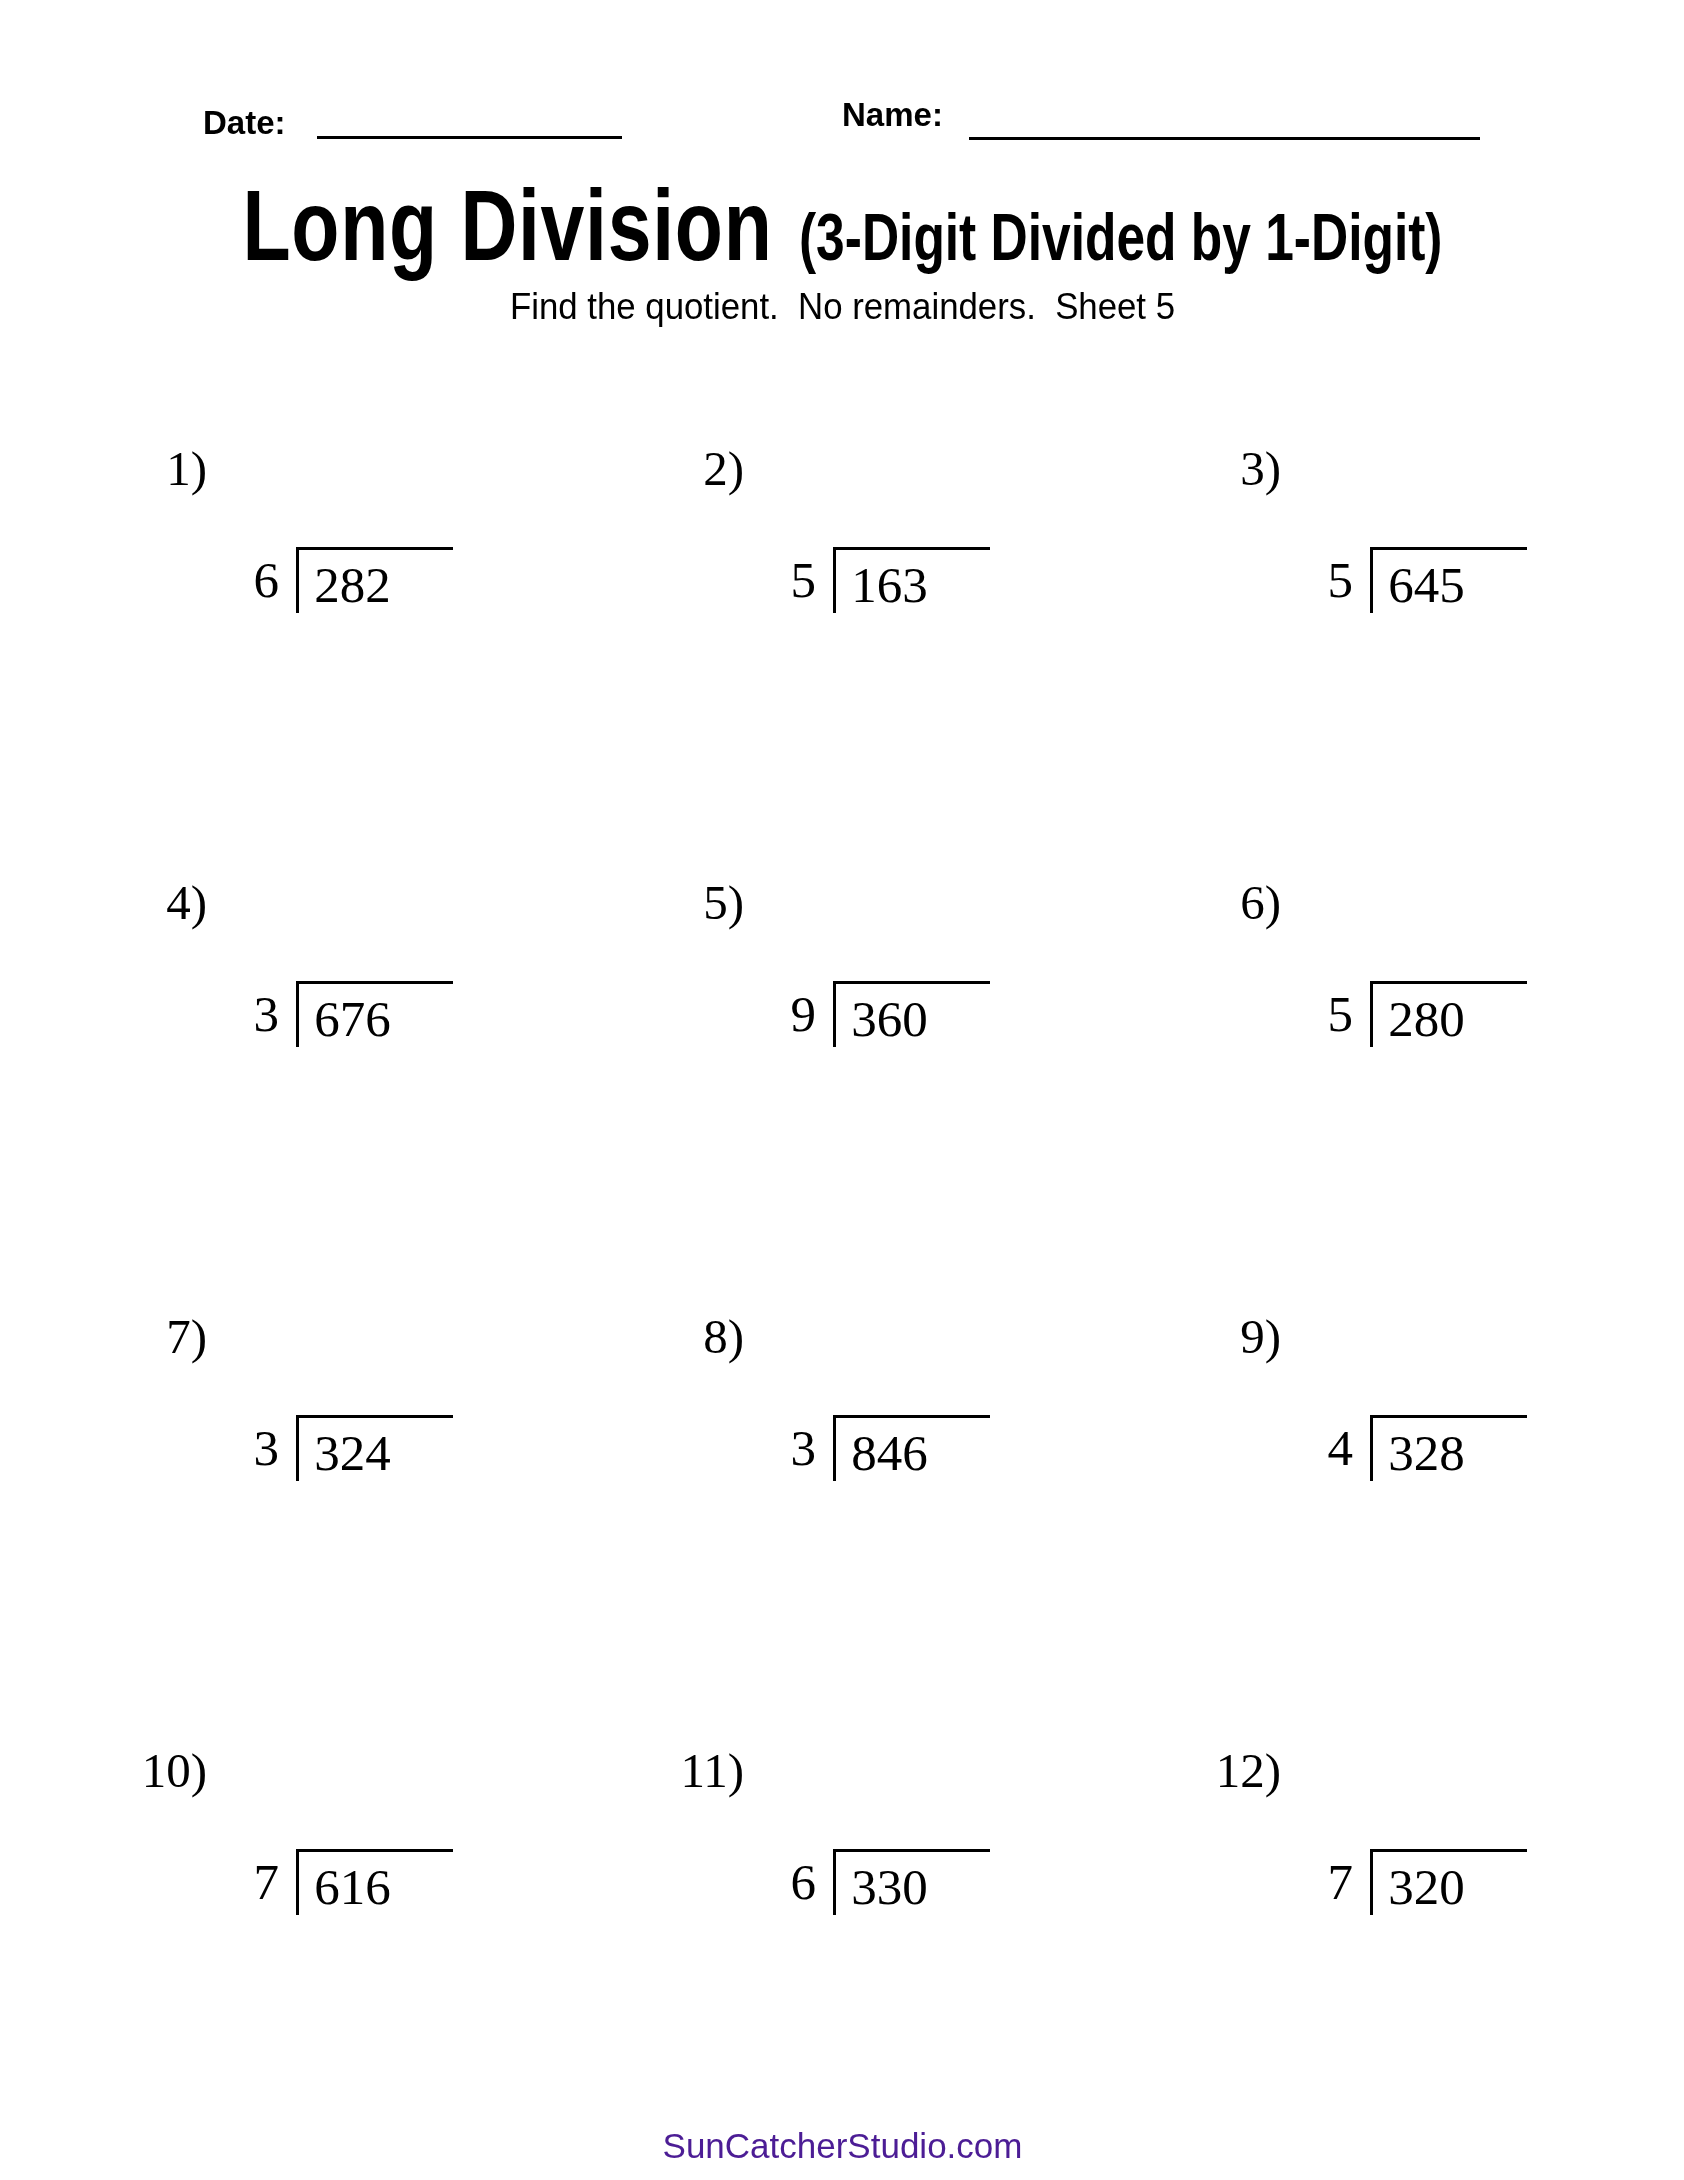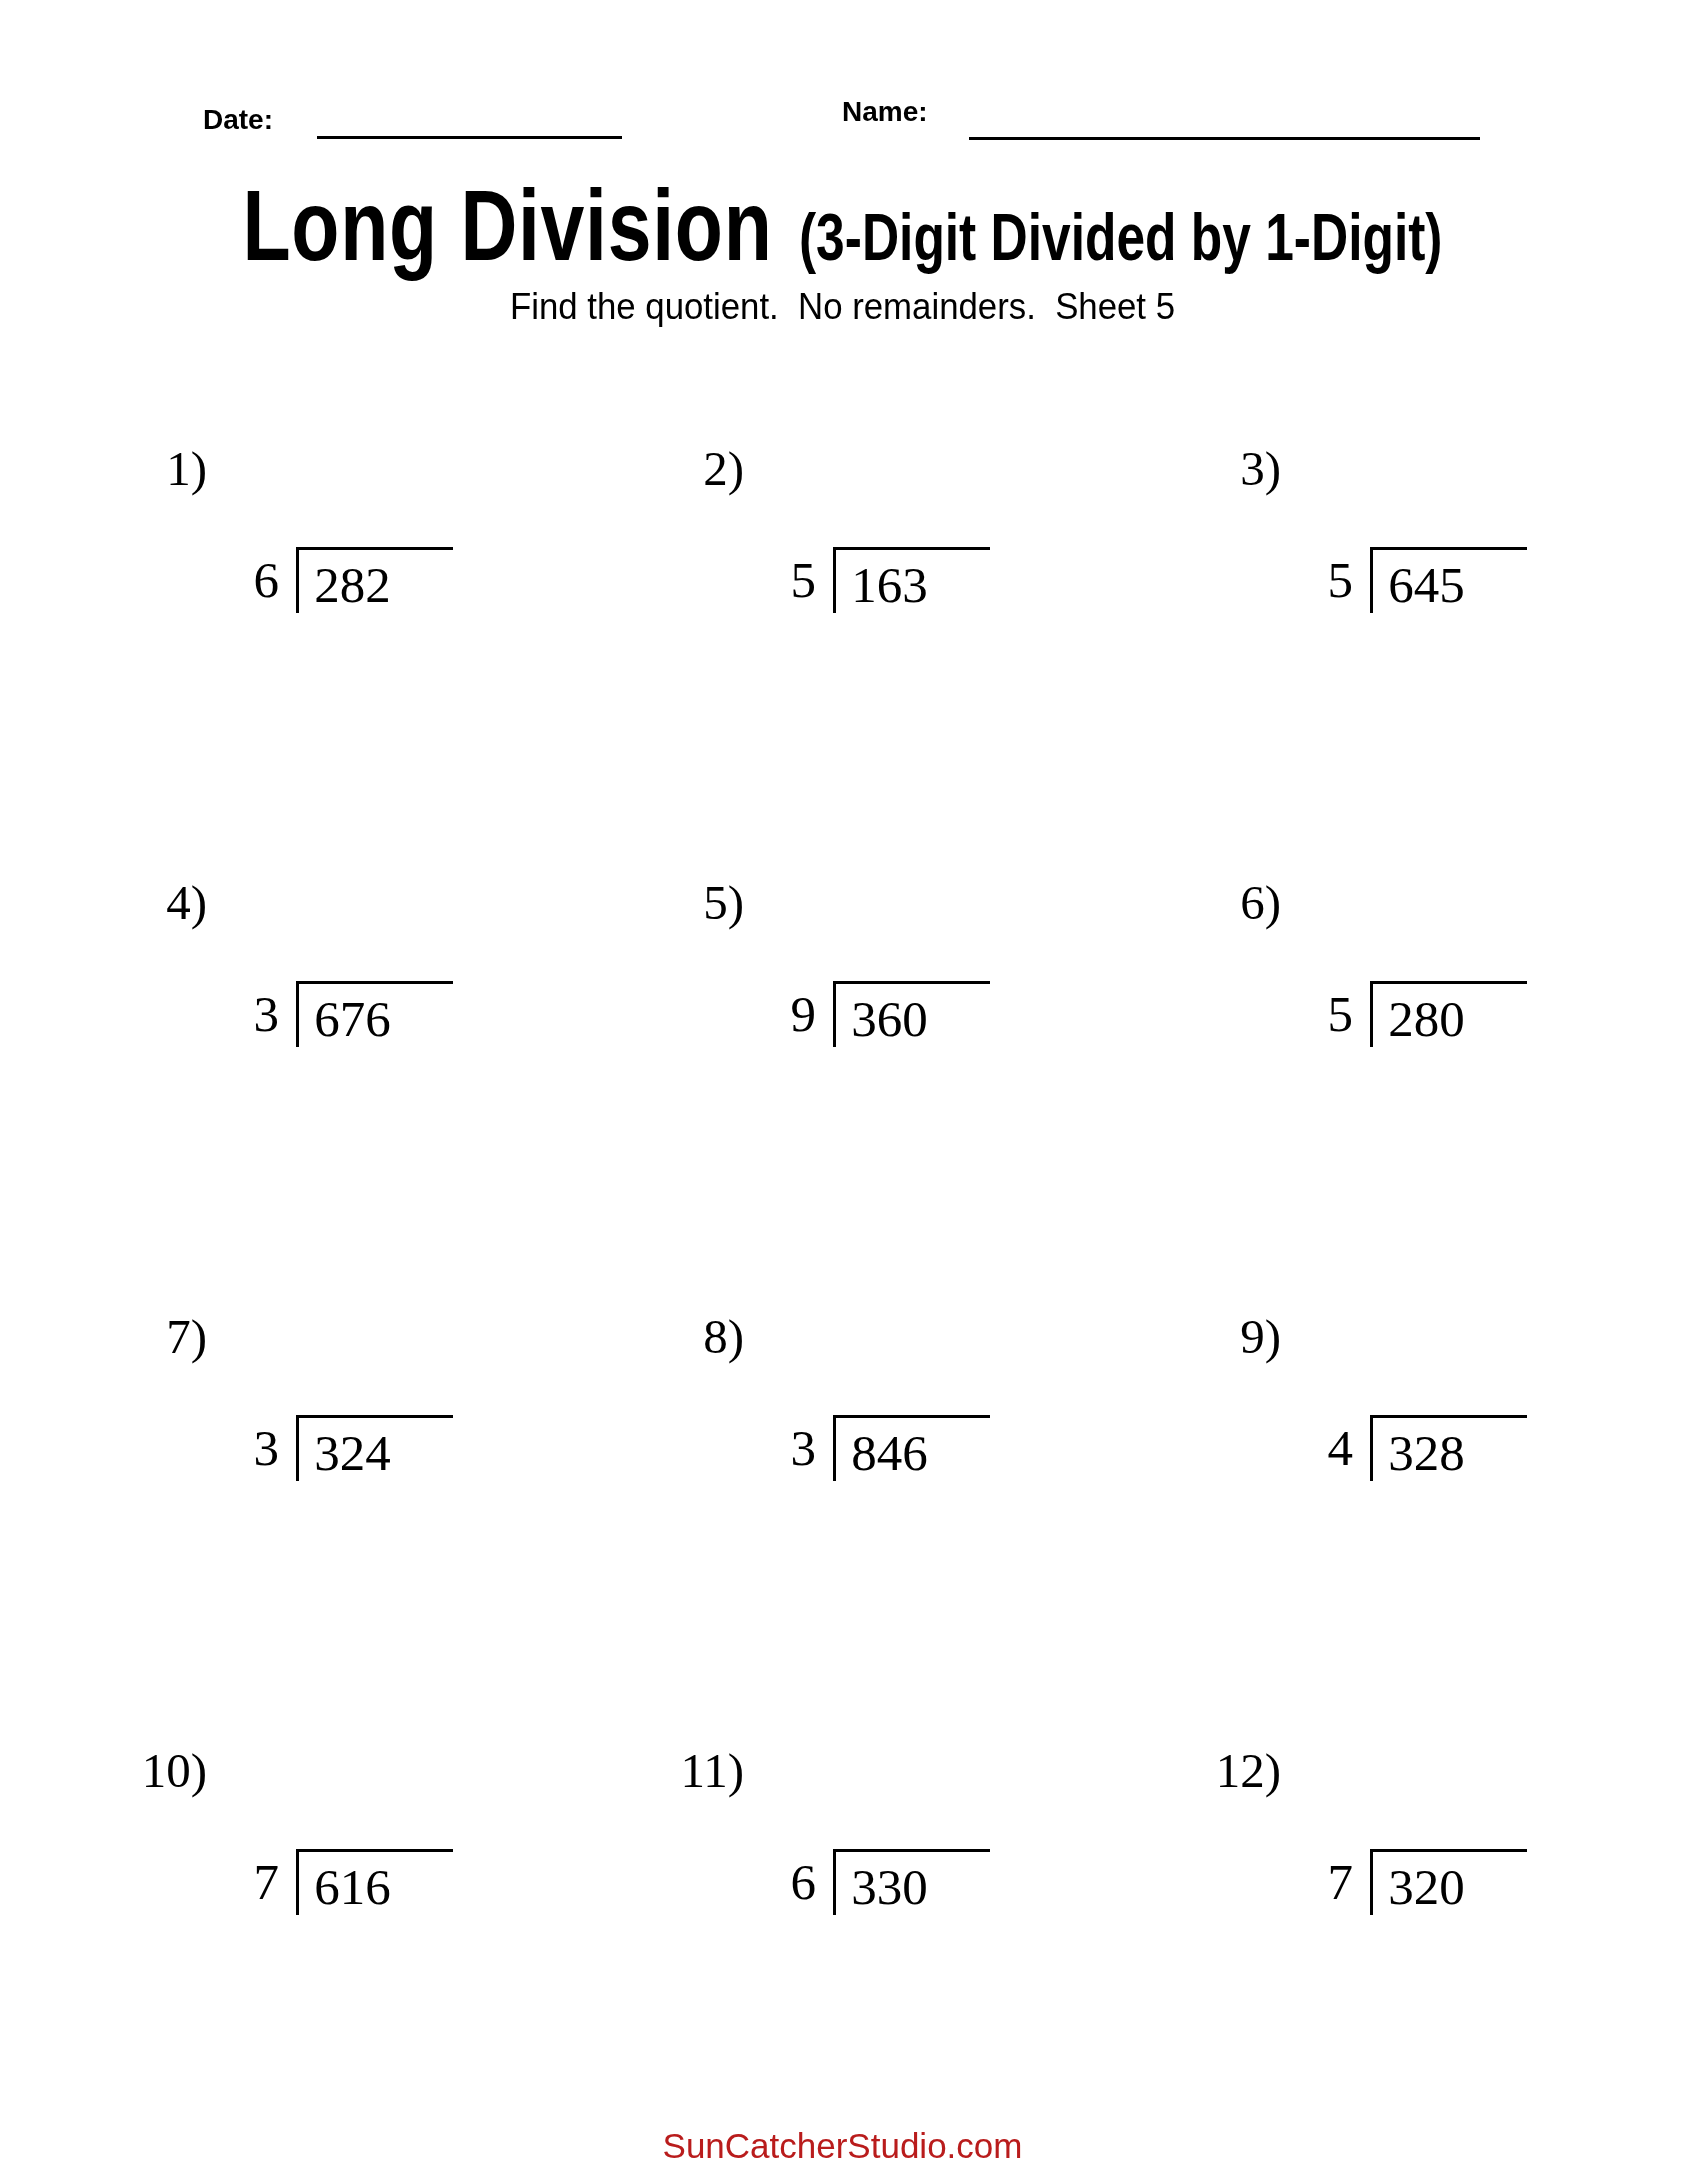--- a/index.html
+++ b/index.html
@@ -7,21 +7,21 @@
     position:relative;
     width:1685px;height:2181px;
     background:#ffffff;
     overflow:hidden;
     font-family:"Liberation Sans",sans-serif;
     color:#000;
   }
   
   .hdr-label{
     position:absolute;
-    font-size:28px;
+    font-size:33px;
     font-weight:600;
     letter-spacing:0px;
     color:#000;
     white-space:nowrap;
   }
   #date-label{left:203px;top:104px;}
   #name-label{left:842px;top:96px;}
   .fill-line{
     position:absolute;
     border-bottom:3.4px solid #000;
@@ -227,16 +227,16 @@
 
     <div class="problem">
       <div class="plabel">12)</div>
       <div class="expr">
         <div class="divisor">7</div>
         <div class="dividend">320</div>
       </div>
     </div>
   </div>
 
-  <div id="footer-text" style="color: #b91c1c;">SunCatcherStudio.com</div>
+  <div id="footer-text" style="color: #4c1d95;">SunCatcherStudio.com</div>
 
 </div>
 
 
 </body></html>

